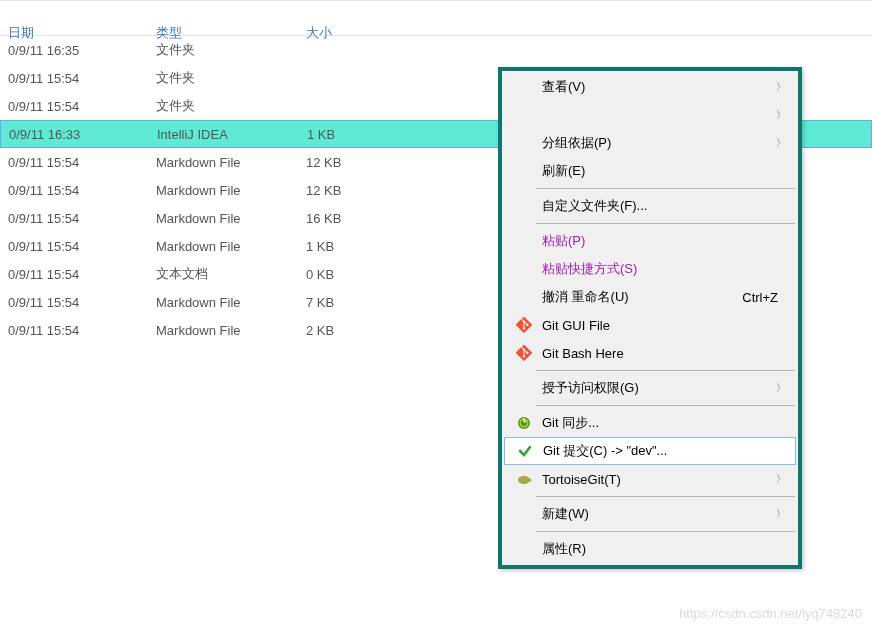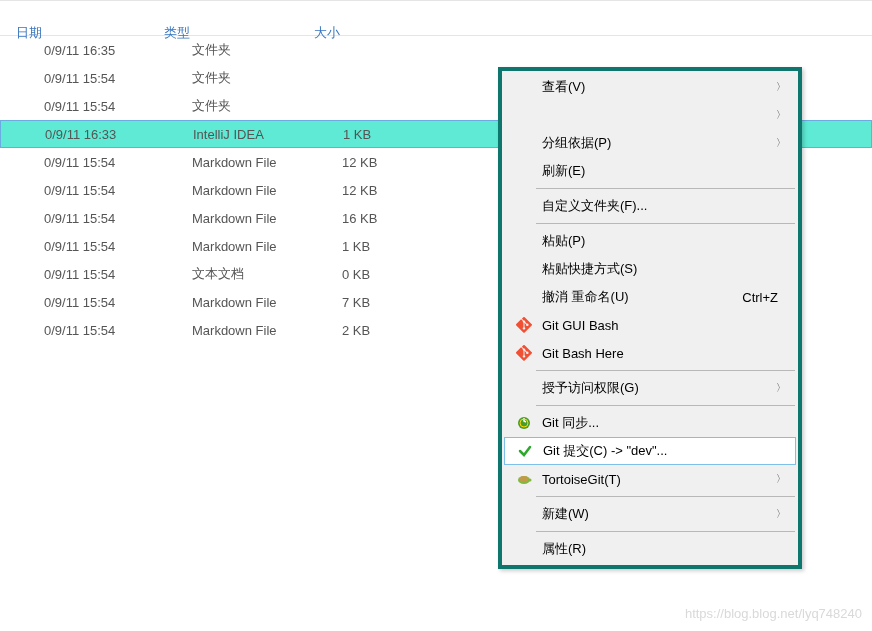--- a/index.html
+++ b/index.html
@@ -1,35 +1,35 @@
 <!DOCTYPE html>
 <html><head>
   <meta charset="utf-8">
   <style>
     * { margin: 0; padding: 0; box-sizing: border-box; }
     body { font-family: "Microsoft YaHei", "Segoe UI", sans-serif; font-size: 13px; background: #fff; width: 872px; height: 631px; position: relative; overflow: hidden; }
     
     .explorer { width: 100%; height: 100%; }
     .header-row { display: flex; border-top: 1px solid #e5e5e5; border-bottom: 1px solid #e5e5e5; height: 36px; align-items: center; color: #3976be; }
-    .header-row .col { padding: 0 16px; margin-top: 29px; }
+    .header-row .col { padding: 0 8px; margin-top: 29px; }
     .col-date { width: 148px; padding-left: 0; }
     .col-type { width: 150px; }
     .col-size { width: 80px; text-align: left; padding-right: 20px; }
     
-    .file-row { display: flex; height: 28px; align-items: center; color: #555; font-size: 13px; padding-left: 36px; }
+    .file-row { display: flex; height: 28px; align-items: center; color: #555; font-size: 13px; }
     .file-row .col { padding: 0 8px; }
     .file-row.selected { border: 1px solid #6aacdf; background: #5eead4; }
     
     .context-menu { position: absolute; top: 67px; left: 498px; width: 304px; background: #f0f0f0; border: 4px solid #0f766e; box-shadow: 2px 2px 4px rgba(0,0,0,0.2); padding: 2px; }
     .menu-item { display: flex; align-items: center; height: 28px; padding: 0 8px; cursor: default; position: relative; }
     .menu-item.disabled { color: #888; }
     .menu-item.highlighted { background: #fff; border: 1px solid #7fc0e8; }
     .menu-icon { width: 24px; display: flex; align-items: center; justify-content: center; flex-shrink: 0; }
     .menu-label { flex: 1; padding-left: 6px; color: #000; }
-    .menu-item.disabled .menu-label { color: #000000; }
+    .menu-item.disabled .menu-label { color: #a21caf; }
     .menu-shortcut { color: #000; padding-right: 10px; }
     .menu-arrow { position: absolute; right: 10px; font-family: "Segoe UI Symbol"; font-size: 10px; color: #333; }
     .menu-sep { height: 1px; background: #b8b8b8; margin: 3px 1px 3px 32px; }
     
     .git-icon { width: 16px; height: 16px; }
     .watermark { position: absolute; bottom: 10px; right: 10px; color: #d9d9d9; font-size: 13px; font-family: Arial; }
   </style>
 </head>
 <body>
 
@@ -135,21 +135,21 @@
     <span class="menu-icon"></span>
       <span class="menu-label">撤消 重命名(U)</span>
     <span class="menu-shortcut">Ctrl+Z</span>
   </div>
   <div class="menu-item">
     <span class="menu-icon">
       <svg class="git-icon" viewBox="0 0 16 16">
           <path d="M15.7 7.3L8.7.3a1 1 0 00-1.4 0L5.9 1.7l1.8 1.8a1.2 1.2 0 011.5 1.5l1.7 1.7a1.2 1.2 0 11-.7.7L8.5 5.7v4.5a1.2 1.2 0 11-1 0V5.6A1.2 1.2 0 016.9 4L5.1 2.2.3 7a1 1 0 000 1.4l7 7a1 1 0 001.4 0l7-7a1 1 0 000-1.4z" fill="#f05033"></path>
         </svg>
     </span>
-      <span class="menu-label">Git GUI Bash</span>
+      <span class="menu-label">Git GUI File</span>
   </div>
   <div class="menu-item">
     <span class="menu-icon">
       <svg class="git-icon" viewBox="0 0 16 16">
           <path d="M15.7 7.3L8.7.3a1 1 0 00-1.4 0L5.9 1.7l1.8 1.8a1.2 1.2 0 011.5 1.5l1.7 1.7a1.2 1.2 0 11-.7.7L8.5 5.7v4.5a1.2 1.2 0 11-1 0V5.6A1.2 1.2 0 016.9 4L5.1 2.2.3 7a1 1 0 000 1.4l7 7a1 1 0 001.4 0l7-7a1 1 0 000-1.4z" fill="#f05033"></path>
         </svg>
     </span>
       <span class="menu-label">Git Bash Here</span>
   </div>
   <div class="menu-sep"></div>
@@ -194,13 +194,13 @@
       <span class="menu-label">新建(W)</span>
     <span class="menu-arrow">〉</span>
   </div>
   <div class="menu-sep"></div>
   <div class="menu-item">
     <span class="menu-icon"></span>
       <span class="menu-label">属性(R)</span>
   </div>
 </div>
 
-<div class="watermark">https://blog.blog.net/lyq748240</div>
+<div class="watermark">https://csdn.csdn.net/lyq748240</div>
 
 </body></html>

